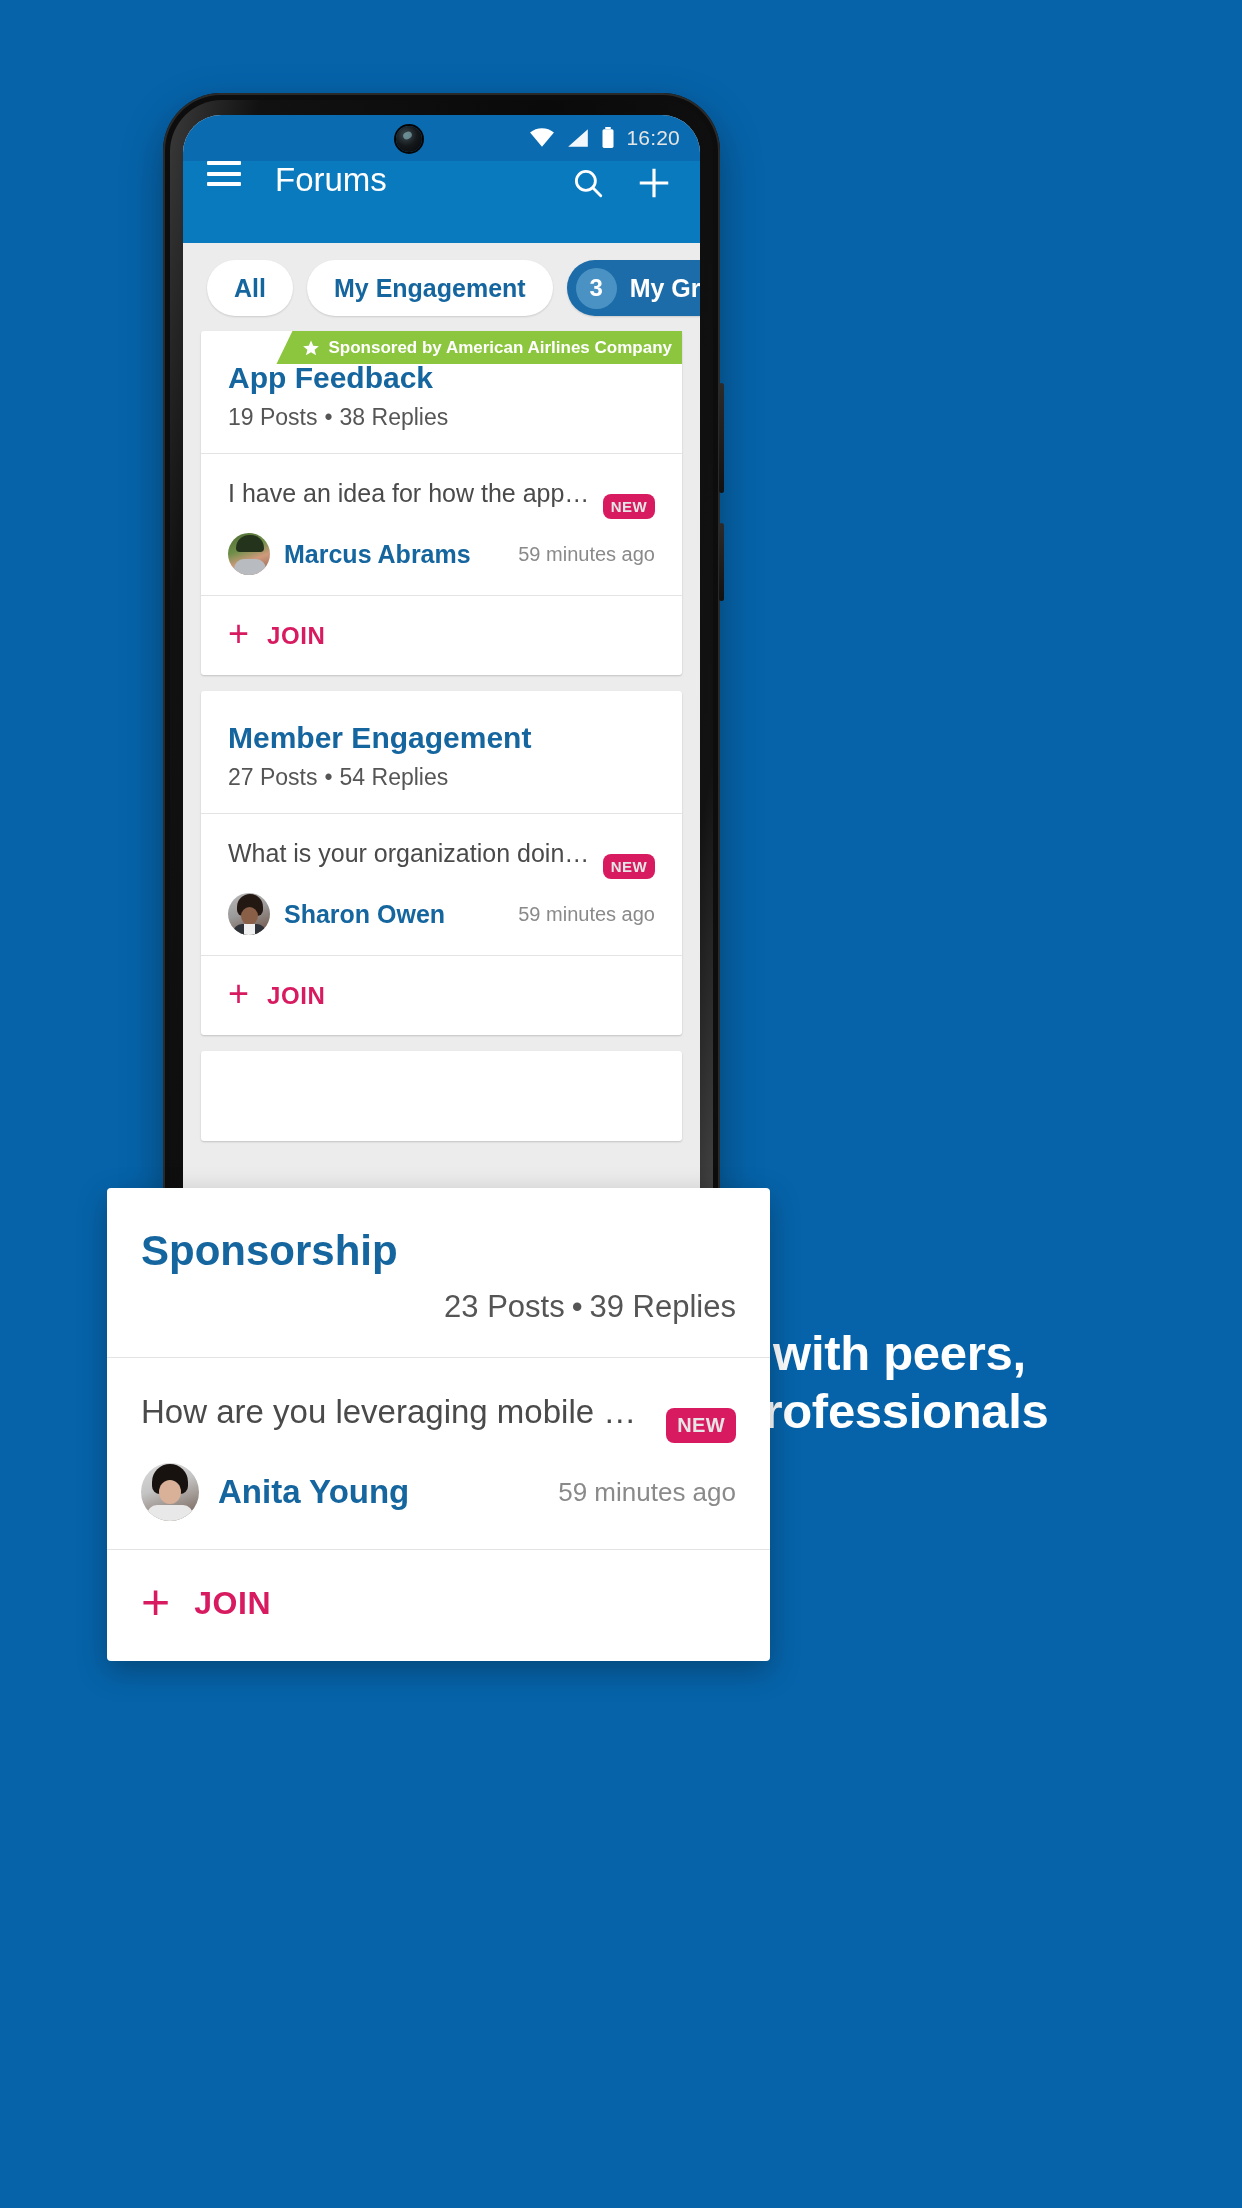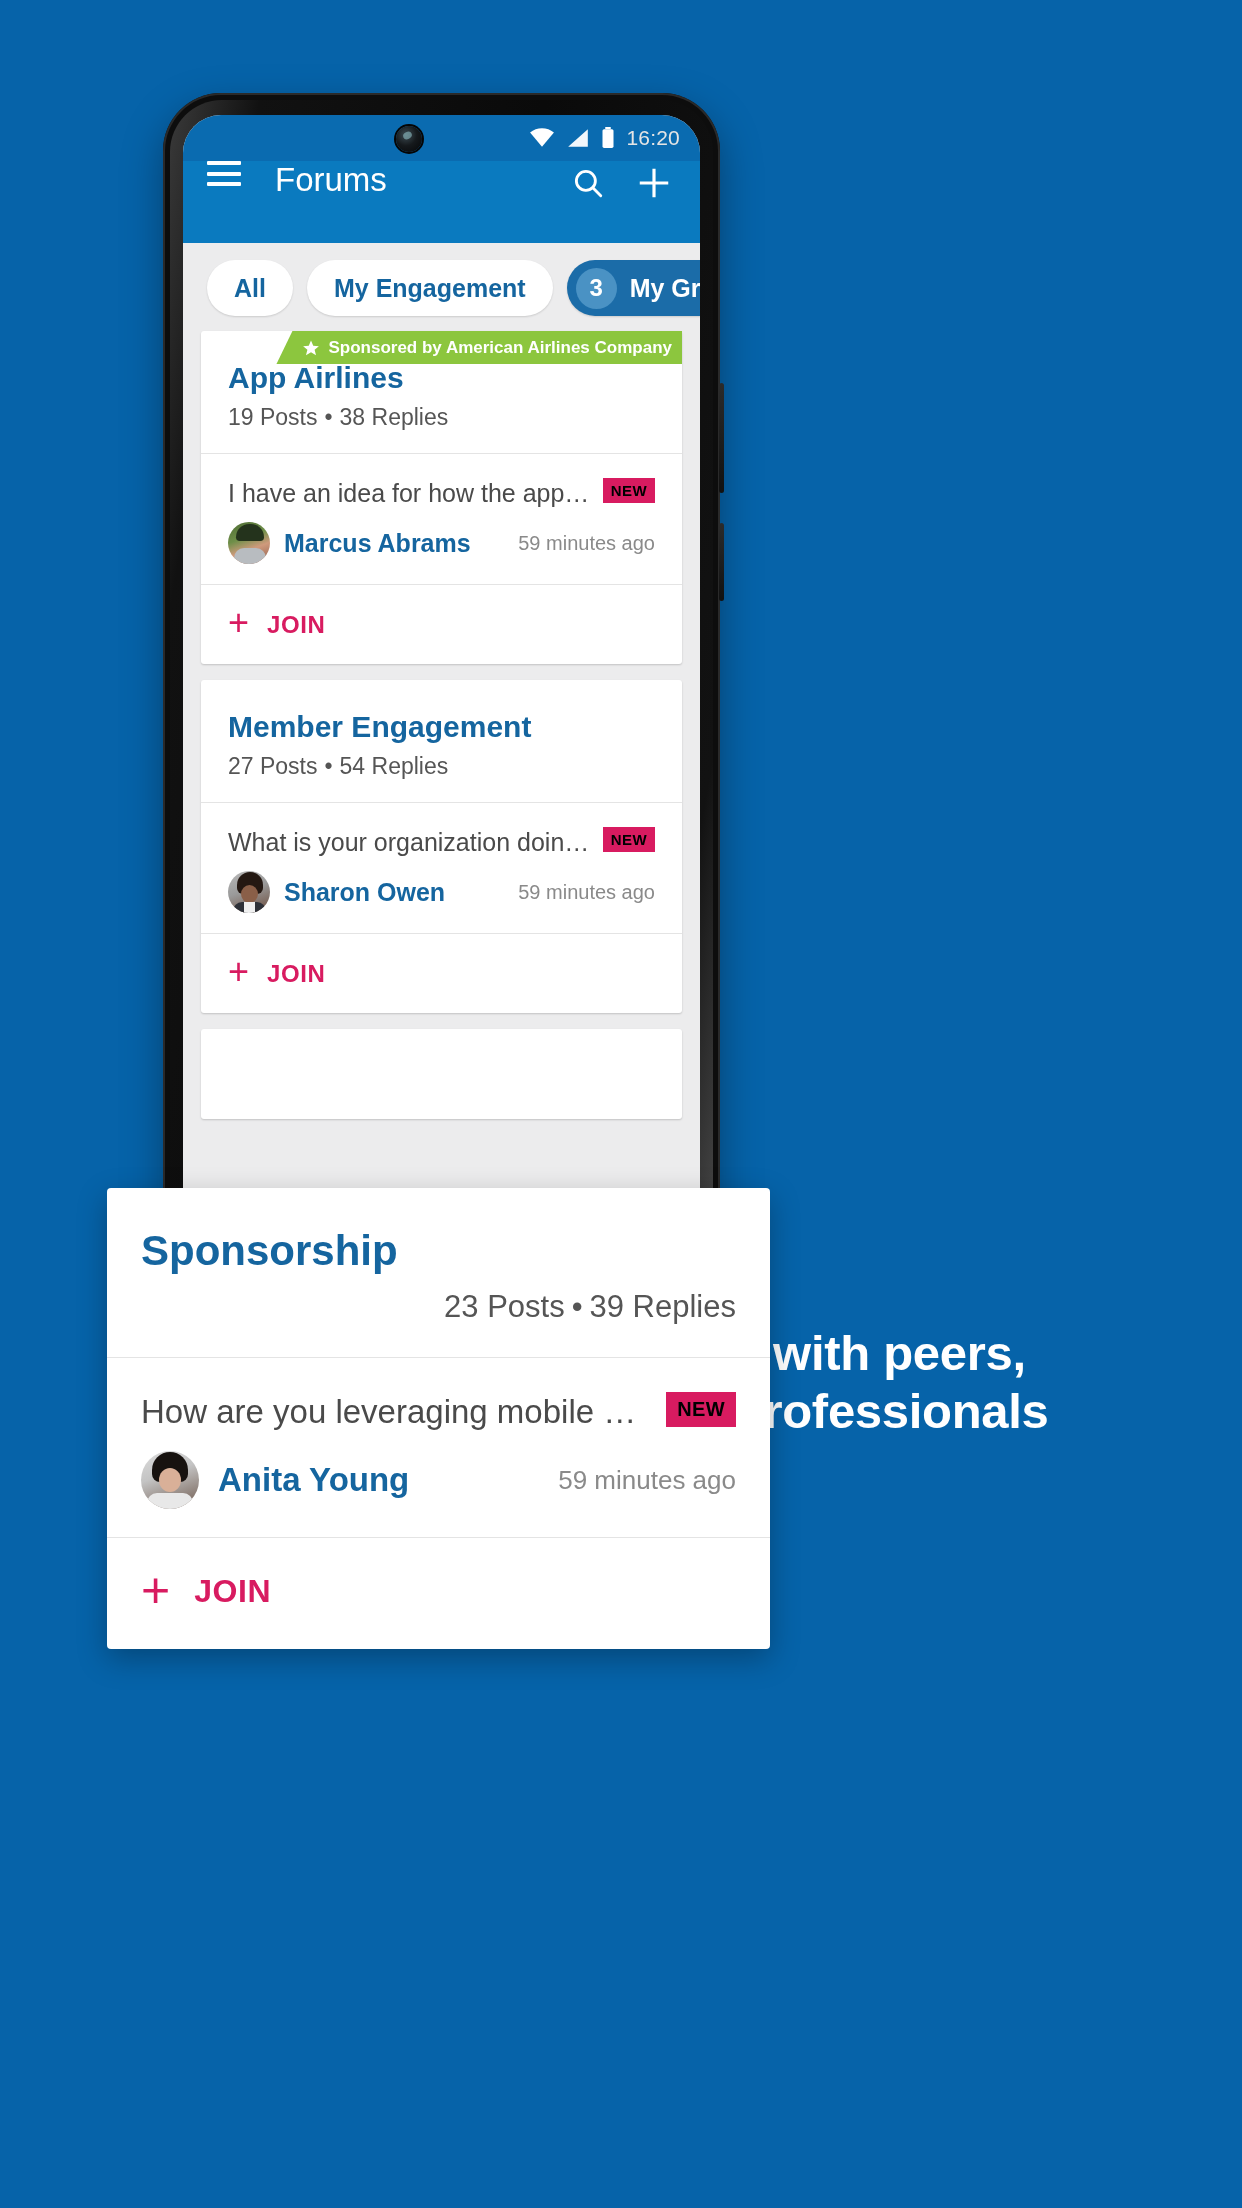--- a/index.html
+++ b/index.html
@@ -186,27 +186,27 @@
     color: #4a4a4a;
     font-size: 25px;
     flex: 1;
     overflow: hidden;
     white-space: nowrap;
     text-overflow: ellipsis;
     padding-top: 3px;
   }
   .new-badge {
     background: #d81b60;
-    color: #000000;
+    color: #e5e5e5;
     font-size: 15px;
     font-weight: 700;
     padding: 4px 8px;
-    border-radius: 0;
+    border-radius: 8px;
     letter-spacing: .4px;
-    margin-top: 2px;
+    margin-top: 18px;
   }
   .author-row { display: flex; align-items: center; margin-top: 14px; }
   .avatar {
     width: 42px; height: 42px;
     border-radius: 50%;
     margin-right: 14px;
     flex: none;
     overflow: hidden;
     position: relative;
   }
@@ -328,21 +328,21 @@
     <div id="feed">
 
       <div class="card">
         <div class="sponsor-ribbon">
           <svg width="18" height="18" viewBox="0 0 24 24">
             <path d="M12 2 L15 9 L22.5 9.5 L16.8 14.3 L18.7 21.6 L12 17.6 L5.3 21.6 L7.2 14.3 L1.5 9.5 L9 9 Z" fill="#fff"></path>
           </svg>
           <span>Sponsored by American Airlines Company</span>
         </div>
         <div class="card-head">
-          <div class="card-title">App Airlines</div>
+          <div class="card-title">App Feedback</div>
           <div class="card-meta">
             <span>19 Posts</span><span class="dot">•</span><span>38 Replies</span>
           </div>
         </div>
         <div class="divider"></div>
         <div class="thread">
           <div class="thread-row">
             <div class="thread-text">I have an idea for how the app can make a…</div>
             <div class="new-badge">NEW</div>
           </div>

